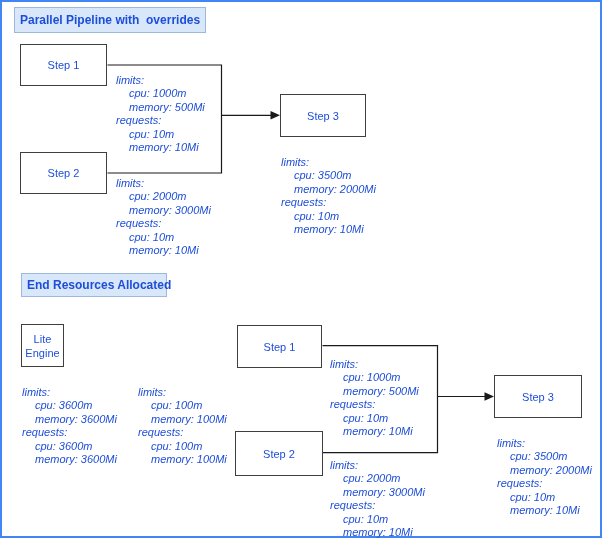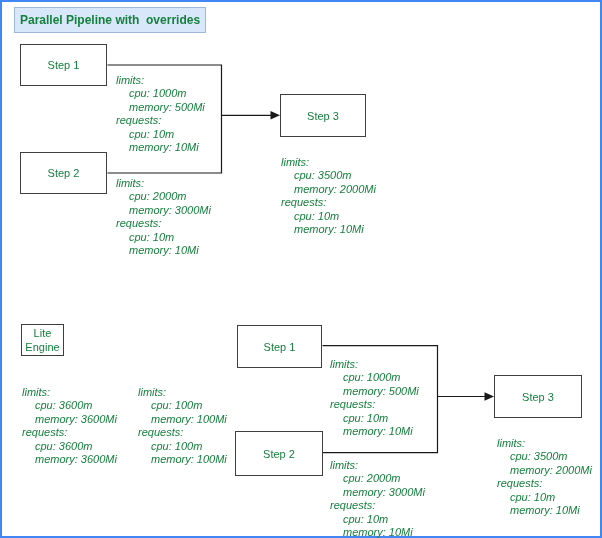--- a/index.html
+++ b/index.html
@@ -3,21 +3,21 @@
 <meta charset="utf-8">
 <style>
   html, body { margin: 0; padding: 0; background: #ffffff; }
   .page {
     position: relative;
     width: 602px;
     height: 538px;
     background: #ffffff;
     box-shadow: inset 0 0 0 2px #4285f4;
     font-family: "Liberation Sans", sans-serif;
-    color: #15803d;
+    color: #1d4ed8;
     overflow: hidden;
   }
   .connectors {
     position: absolute;
     left: 0; top: 0;
   }
   .titlebox {
     position: absolute;
     background: #d9e7fb;
     border: 1px solid #9cb8dc;
@@ -96,22 +96,23 @@
 
   <div class="res" style="left:281px;top:156px">
     <div>limits:</div>
     <div class="ind">cpu: 3500m</div>
     <div class="ind">memory: 2000Mi</div>
     <div>requests:</div>
     <div class="ind">cpu: 10m</div>
     <div class="ind">memory: 10Mi</div>
   </div>
 
+  <div class="titlebox" style="left:21px;top:273px;width:146px;height:24px">End Resources Allocated</div>
 
-  <div class="node" style="left:21px;top:324px;width:43px;height:32px">Lite
+  <div class="node" style="left:21px;top:324px;width:43px;height:43px">Lite
 Engine</div>
 
 
   <div class="node" style="left:237px;top:325px;width:85px;height:43px">Step 1</div>
 
   <div class="node" style="left:235px;top:431px;width:88px;height:45px">Step 2</div>
 
   <div class="node" style="left:494px;top:375px;width:88px;height:43px">Step 3</div>
 
   <div class="res" style="left:22px;top:386px">

